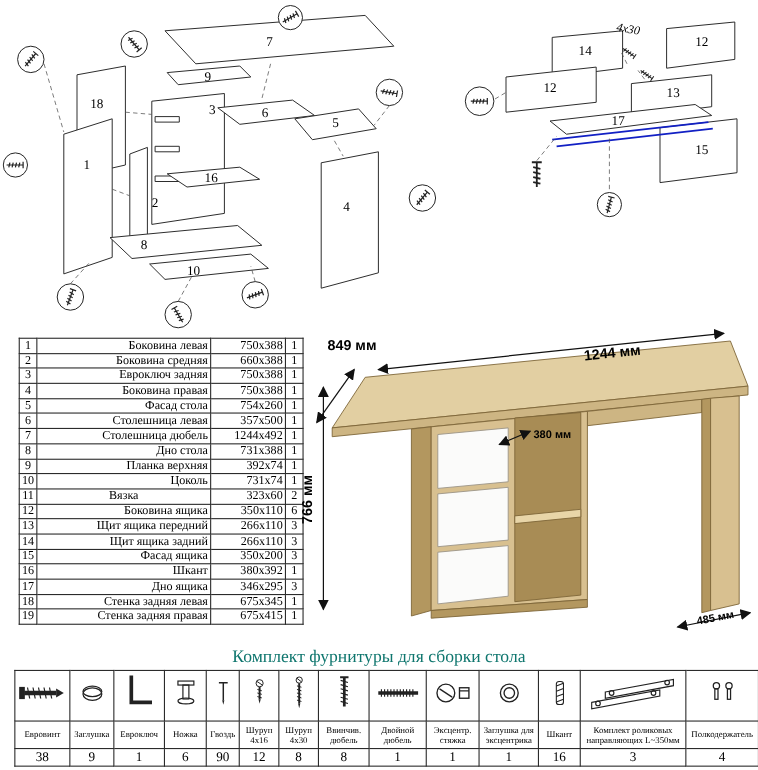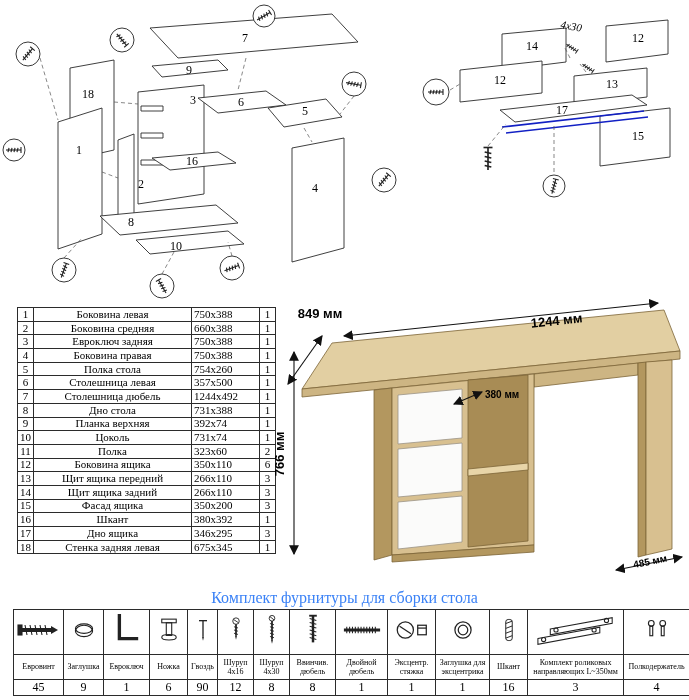--- a/index.html
+++ b/index.html
@@ -5,28 +5,28 @@
   * { margin:0; padding:0; box-sizing:border-box; }
   body { background:#ffffff; }
   .page { position:relative; width:689px; height:700px; background:#fff;
           font-family:"Liberation Serif", serif; overflow:hidden; }
   .abs { position:absolute; }
 
   
   table.parts { border-collapse:collapse; font-size:11px; line-height:1; }
   table.parts td { border:1px solid #2b2b2b; height:13.7px; padding:0 2px; white-space:nowrap; }
   td.c-n   { width:16px;  text-align:center; }
-  td.c-name{ width:158px; text-align:center; }
+  td.c-name{ width:158px; text-align:right; }
   td.c-name.ctr { text-align:center; }
-  td.c-size{ width:68px;  text-align:left; }
+  td.c-size{ width:68px;  text-align:right; }
   td.c-q   { width:16px;  text-align:center; }
 
   
   .hw-title { position:absolute; top:589px; left:0; width:689px; text-align:center;
-              font-size:16px; color:#3b82f6; }
+              font-size:16px; color:#0f766e; }
   table.hw { border-collapse:collapse; table-layout:fixed; }
   table.hw td { border:1px solid #2b2b2b; text-align:center; vertical-align:middle; overflow:hidden; }
   td.hw-icon { height:44px; }
   td.hw-name { font-size:8px; line-height:1.15; height:25px; padding:1px; }
   td.hw-qty  { font-size:12px; height:15px; }
 
   
   .plbl { font:12px "Liberation Serif", serif; fill:#000; }
   .it   { font-style:italic; font-size:11px; }
   .dim  { font:bold 13px "Liberation Sans", sans-serif; fill:#000; }
@@ -195,21 +195,21 @@
           <td class="c-q">1</td>
         </tr>
       <tr>
           <td class="c-n">4</td>
           <td class="c-name">Боковина правая</td>
           <td class="c-size">750x388</td>
           <td class="c-q">1</td>
         </tr>
       <tr>
           <td class="c-n">5</td>
-          <td class="c-name">Полка стола</td>
+          <td class="c-name">Фасад стола</td>
           <td class="c-size">754x260</td>
           <td class="c-q">1</td>
         </tr>
       <tr>
           <td class="c-n">6</td>
           <td class="c-name">Столешница левая</td>
           <td class="c-size">357x500</td>
           <td class="c-q">1</td>
         </tr>
       <tr>
@@ -231,21 +231,21 @@
           <td class="c-q">1</td>
         </tr>
       <tr>
           <td class="c-n">10</td>
           <td class="c-name">Цоколь</td>
           <td class="c-size">731x74</td>
           <td class="c-q">1</td>
         </tr>
       <tr>
           <td class="c-n">11</td>
-          <td class="c-name ctr">Полка</td>
+          <td class="c-name ctr">Вязка</td>
           <td class="c-size">323x60</td>
           <td class="c-q">2</td>
         </tr>
       <tr>
           <td class="c-n">12</td>
           <td class="c-name">Боковина ящика</td>
           <td class="c-size">350x110</td>
           <td class="c-q">6</td>
         </tr>
       <tr>
@@ -275,20 +275,26 @@
       <tr>
           <td class="c-n">17</td>
           <td class="c-name">Дно ящика</td>
           <td class="c-size">346x295</td>
           <td class="c-q">3</td>
         </tr>
       <tr>
           <td class="c-n">18</td>
           <td class="c-name">Стенка задняя левая</td>
           <td class="c-size">675x345</td>
+          <td class="c-q">1</td>
+        </tr>
+      <tr>
+          <td class="c-n">19</td>
+          <td class="c-name">Стенка задняя правая</td>
+          <td class="c-size">675x415</td>
           <td class="c-q">1</td>
         </tr>
     </tbody>
   </table>
 
   <svg class="abs" style="left:272px;top:292px" width="417" height="300" viewBox="0 0 417 300">
     <defs>
       <marker id="arr" markerWidth="9" markerHeight="9" refX="8" refY="4.5" orient="auto-start-reverse">
         <path d="M0,0 L9,4.5 L0,9 Z" fill="#111"></path>
       </marker>
@@ -442,21 +448,21 @@
         <td class="hw-name">Шуруп 4x30</td>
         <td class="hw-name">Ввинчив. дюбель</td>
         <td class="hw-name">Двойной дюбель</td>
         <td class="hw-name">Эксцентр. стяжка</td>
         <td class="hw-name">Заглушка для эксцентрика</td>
         <td class="hw-name">Шкант</td>
         <td class="hw-name">Комплект роликовых направляющих L~350мм</td>
         <td class="hw-name">Полкодержатель</td>
       </tr>
       <tr>
-        <td class="hw-qty">45</td>
+        <td class="hw-qty">38</td>
         <td class="hw-qty">9</td>
         <td class="hw-qty">1</td>
         <td class="hw-qty">6</td>
         <td class="hw-qty">90</td>
         <td class="hw-qty">12</td>
         <td class="hw-qty">8</td>
         <td class="hw-qty">8</td>
         <td class="hw-qty">1</td>
         <td class="hw-qty">1</td>
         <td class="hw-qty">1</td>

